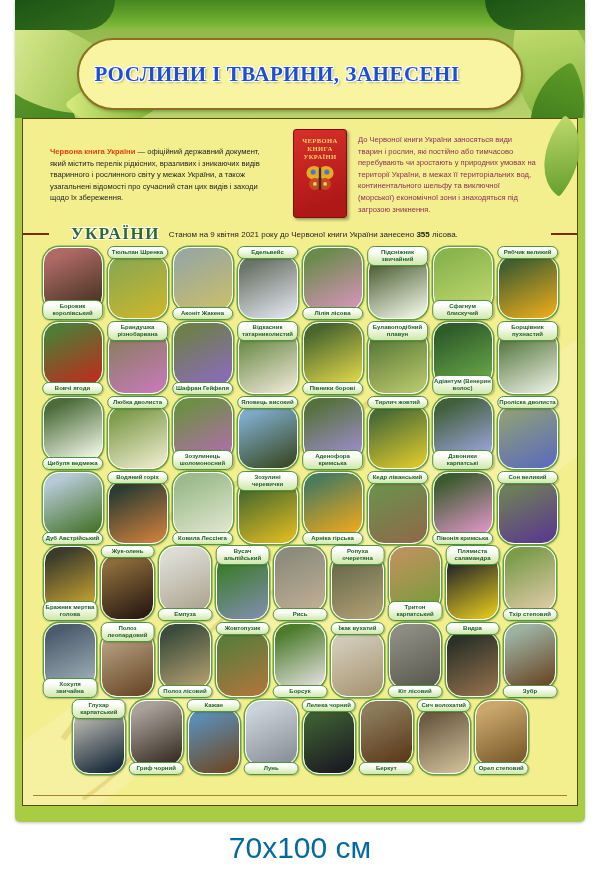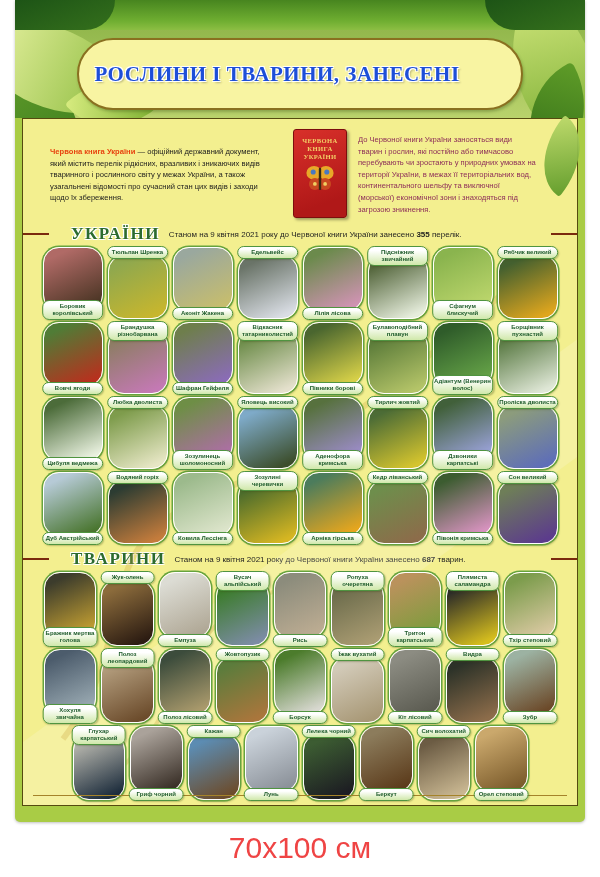--- a/index.html
+++ b/index.html
@@ -72,21 +72,21 @@
   .cell.bottom .photo{top:1px;bottom:9px;}
   .cell.top .photo{top:9px;bottom:1px;}
   .label{position:absolute;left:50%;transform:translateX(-50%);width:93%;z-index:2;
          background:linear-gradient(180deg,#ffffff 20%,#d0e8aa 100%);border:1px solid #4f9440;
          border-radius:7px;color:#1f5c2c;font-size:6px;line-height:6.9px;font-weight:bold;
          text-align:center;padding:2px 1px;box-shadow:1px 1px 1.5px rgba(55,75,15,.3);}
   .cell.bottom .label{bottom:0;}
   .cell.top .label{top:0;}
   .bottom-rule{position:absolute;left:10px;right:10px;bottom:9px;height:1.5px;background:#a5832a;}
   
-  .caption{position:absolute;left:0;right:0;top:831px;text-align:center;font-size:30px;color:#ef4444;}
+  .caption{position:absolute;left:0;right:0;top:831px;text-align:center;font-size:30px;color:#0369a1;}
 </style>
 </head>
 <body>
 
 <div class="page">
   <div class="poster">
 
     <div class="topbar">
       <div class="corner left"></div>
       <div class="corner right"></div>
@@ -129,21 +129,21 @@
             <circle cx="26" cy="27" r="2.2" fill="#f0d060"></circle>
             <rect x="18.6" y="8" width="2.8" height="26" rx="1.4" fill="#3a2a10"></rect>
           </svg>
         </div>
         <p class="intro-right">До Червоної книги України заносяться види тварин і рослин, які постійно або тимчасово перебувають чи зростають у природних умовах на території України, в межах її територіальних вод, континентального шельфу та виключної (морської) економічної зони і знаходяться під загрозою зникнення.</p>
       </div>
 
       <div class="sec-head">
         <span class="sec-line"></span>
         <span class="sec-title">УКРАЇНИ</span>
-        <span class="sec-sub"><span>Станом на 9 квітня 2021 року до Червоної книги України занесено</span>&nbsp;<b class="cnt">355</b>&nbsp;<span>перелік.</span></span>
+        <span class="sec-sub"><span>Станом на 9 квітня 2021 року до Червоної книги України занесено</span>&nbsp;<b class="cnt">355</b>&nbsp;<span>лісова.</span></span>
         <span class="sec-line"></span>
       </div>
       <div class="grid plants">
           <div class="grid-row">
             <div class="cell bottom">
               <div class="photo" style="background: linear-gradient(155deg, rgb(176, 106, 102) 15%, rgb(74, 53, 36) 90%);"></div>
               <div class="label">Боровик королівський</div>
             </div>
             <div class="cell top">
               <div class="photo" style="background: linear-gradient(155deg, rgb(143, 168, 78) 15%, rgb(199, 182, 46) 90%);"></div>
@@ -271,26 +271,20 @@
               <div class="photo" style="background: linear-gradient(155deg, rgb(60, 92, 48) 15%, rgb(214, 146, 190) 90%);"></div>
               <div class="label">Півонія кримська</div>
             </div>
             <div class="cell top">
               <div class="photo" style="background: linear-gradient(155deg, rgb(110, 126, 88) 15%, rgb(92, 60, 140) 90%);"></div>
               <div class="label">Сон великий</div>
             </div>
           </div>
         </div>
 
-      <div class="sec-head">
-        <span class="sec-line"></span>
-        <span class="sec-title">ТВАРИНИ</span>
-        <span class="sec-sub"><span>Станом на 9 квітня 2021 року до Червоної книги України занесено</span>&nbsp;<b class="cnt">687</b>&nbsp;<span>тварин.</span></span>
-        <span class="sec-line"></span>
-      </div>
       <div class="grid animals">
           <div class="grid-row">
             <div class="cell bottom">
               <div class="photo" style="background: linear-gradient(155deg, rgb(60, 60, 44) 15%, rgb(196, 160, 50) 90%);"></div>
               <div class="label">Бражник мертва голова</div>
             </div>
             <div class="cell top">
               <div class="photo" style="background: linear-gradient(155deg, rgb(140, 108, 60) 15%, rgb(44, 28, 18) 90%);"></div>
               <div class="label">Жук-олень</div>
             </div>

